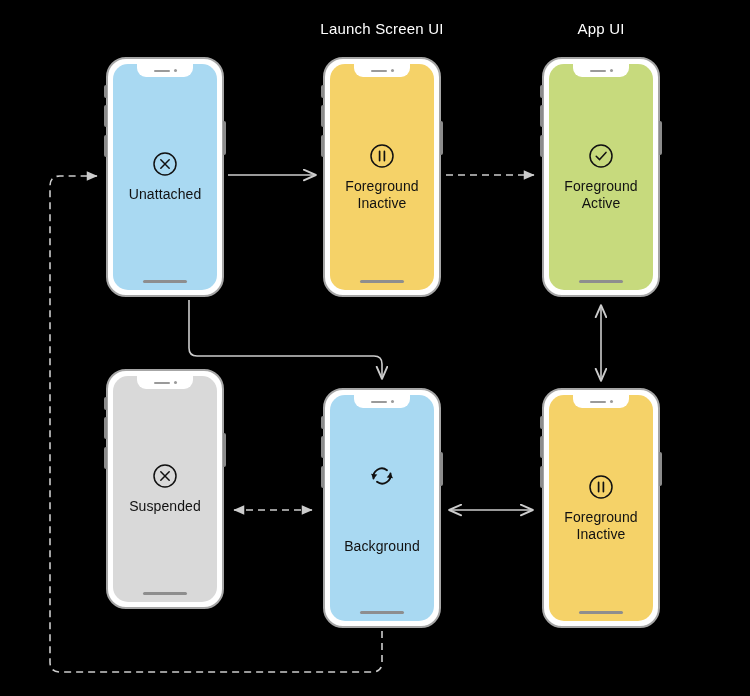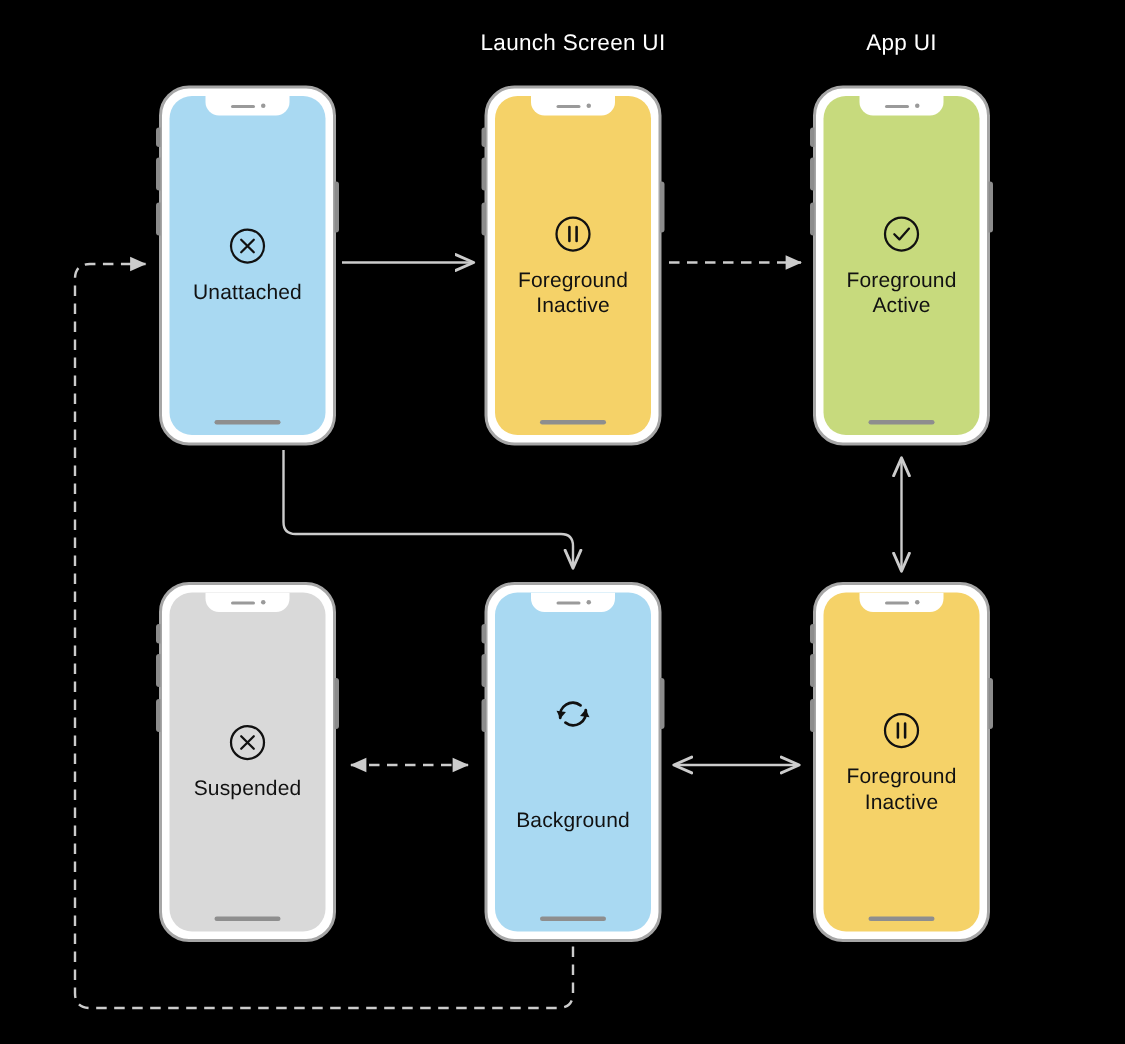--- a/index.html
+++ b/index.html
@@ -168,21 +168,21 @@
           <circle cx="13" cy="13" r="11" fill="none" stroke="#111" stroke-width="1.5"></circle>
           <path d="M8.2,13.2 L11.6,16.6 L18,9.4" fill="none" stroke="#111" stroke-width="1.5" stroke-linecap="round" stroke-linejoin="round"></path>
         </svg>
       </span>
       <div class="state-label">Foreground
 Active</div>
       <div class="home-bar"></div>
     </div>
   </div>
 
-  <div class="phone" style="left:106px;top:388px;">
+  <div class="phone" style="left:106px;top:369px;">
     <div class="btn-mute"></div>
     <div class="btn-power"></div>
     <div class="screen" style="background:#d9d9d9;">
       <div class="notch">
         <span class="speaker"></span>
         <span class="camera"></span>
       </div>
       <span class="state-icon">
         <svg width="26" height="26" viewBox="0 0 26 26">
           <circle cx="13" cy="13" r="11" fill="none" stroke="#111" stroke-width="1.5"></circle>

